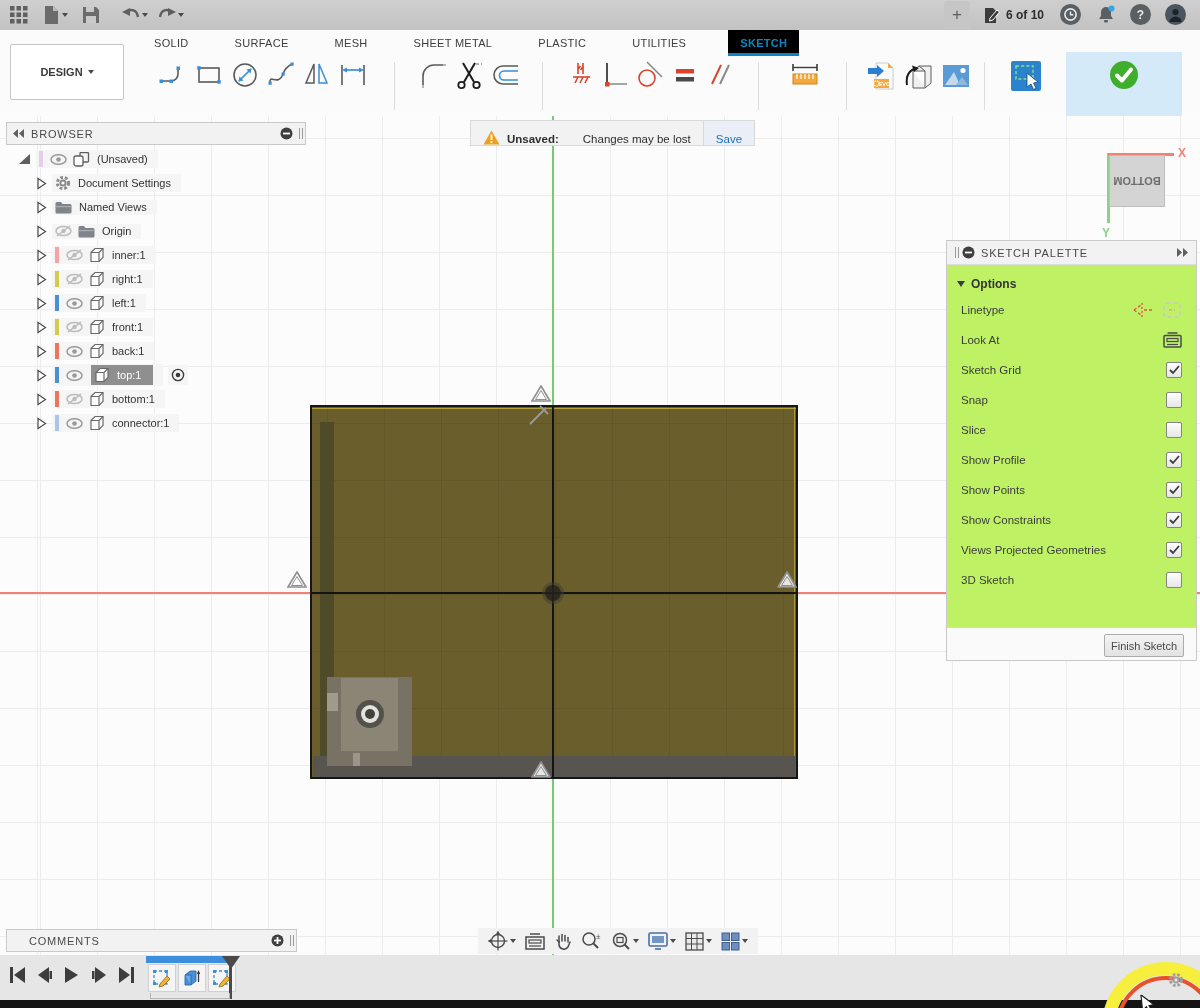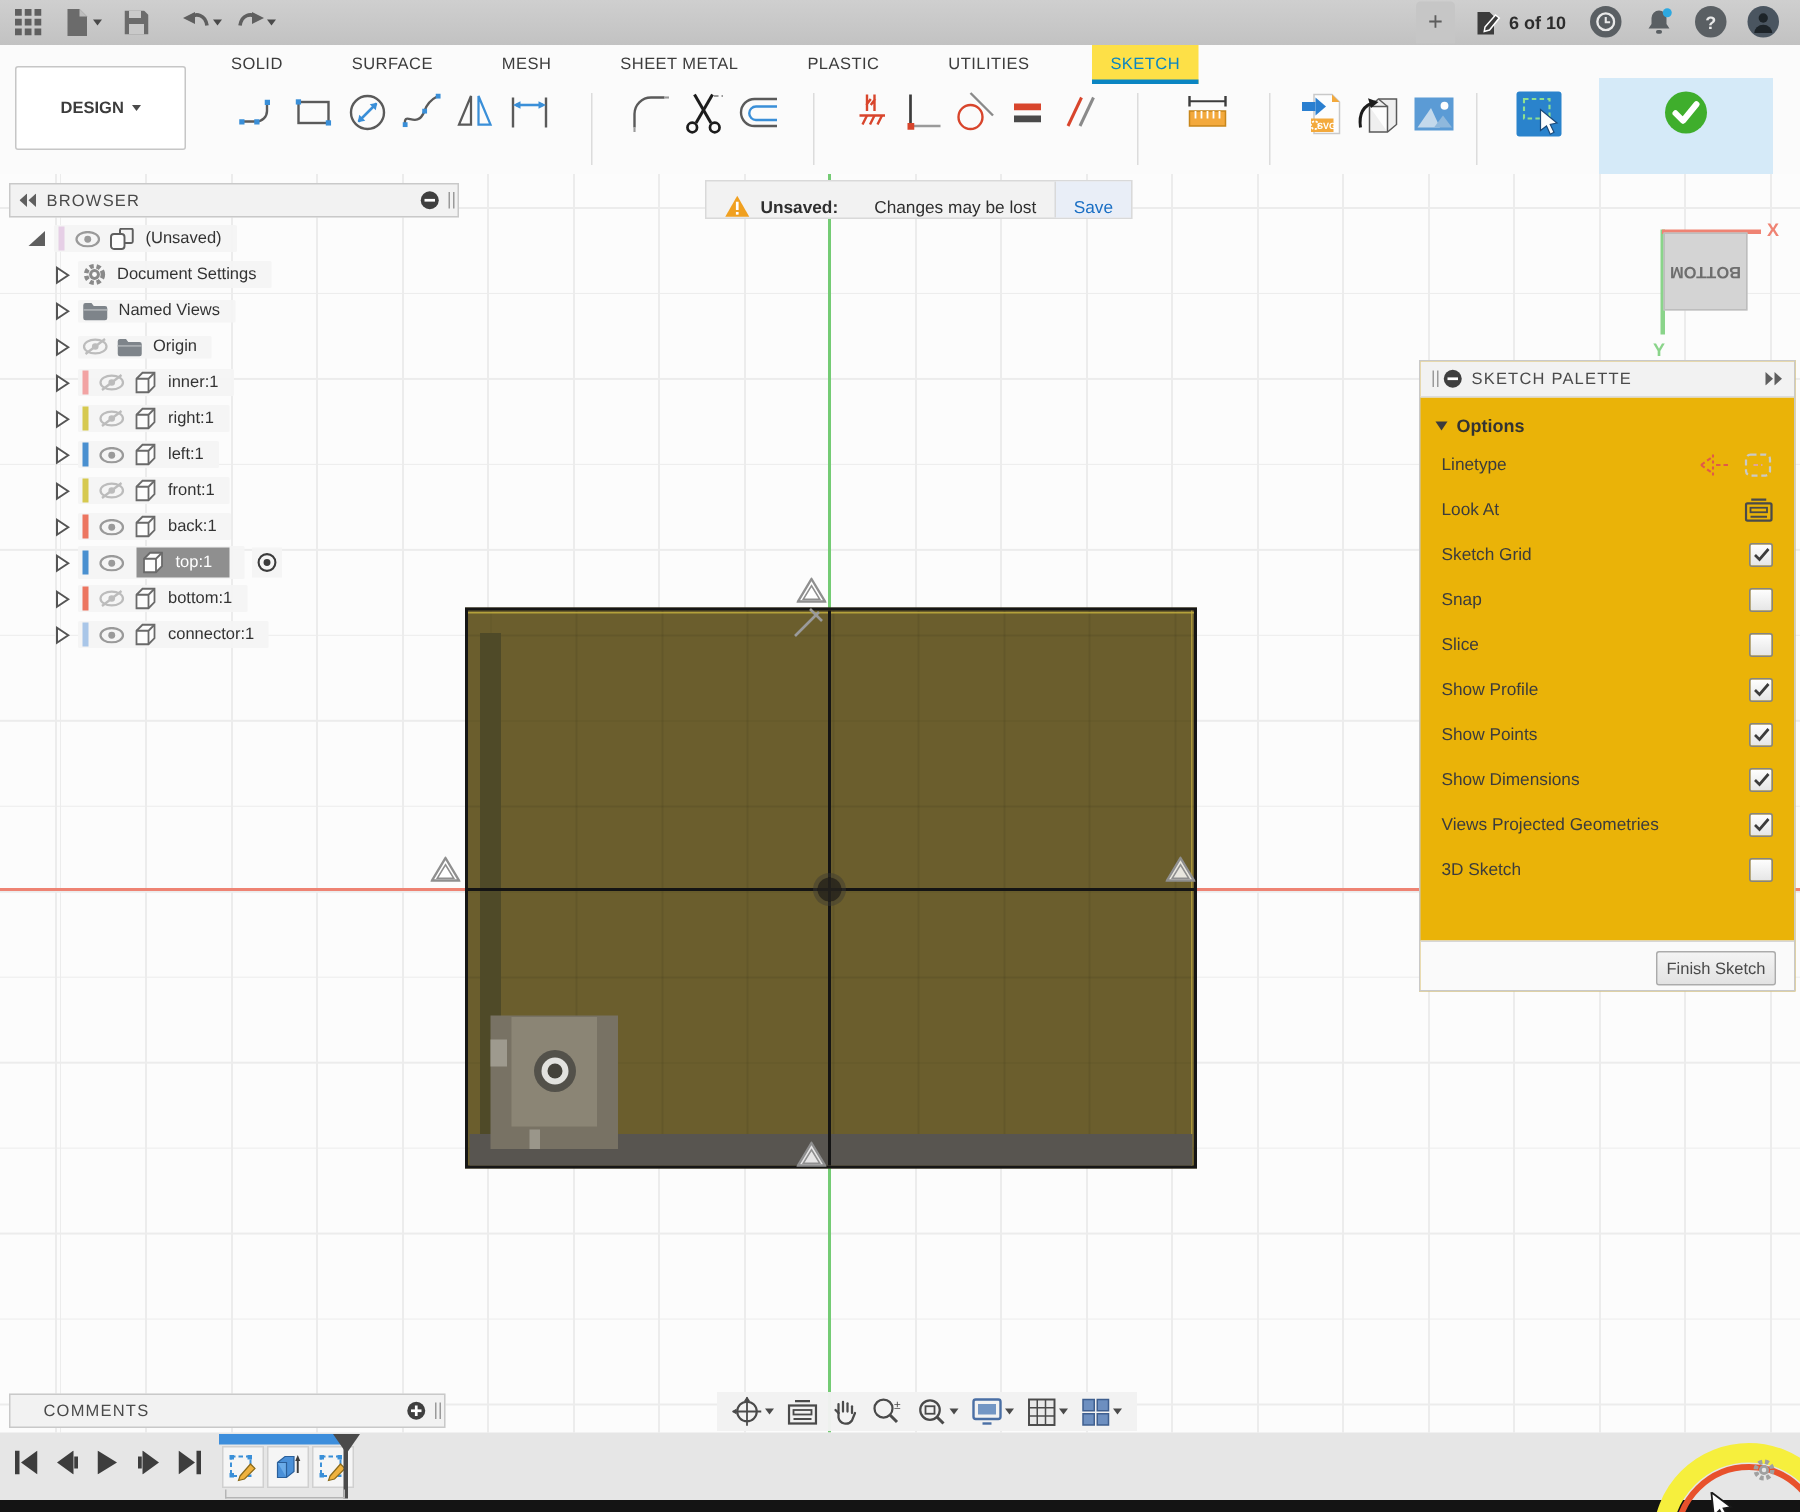--- a/index.html
+++ b/index.html
@@ -15,21 +15,21 @@
   #doc-title-wrap{position:absolute;left:0;top:0;width:100%;height:30px;display:flex;align-items:center;justify-content:center;gap:6px;color:#3a3a3a;font-size:12px;}
   #tab-close{position:absolute;right:8px;top:4px;width:20px;height:20px;display:flex;align-items:center;justify-content:center;font-size:15px;color:#666;cursor:pointer;}
   #new-tab{position:absolute;left:944px;top:1px;width:26px;height:28px;background:#c6c6c6;border-radius:3px 3px 0 0;display:flex;align-items:center;justify-content:center;font-size:17px;color:#5d5d5d;cursor:pointer;}
   #jobs{position:absolute;left:984px;top:0;height:30px;display:flex;align-items:center;gap:5px;font-size:12px;color:#2d2d2d;font-weight:bold;cursor:pointer;}
   .round-ic{position:absolute;top:4px;width:21px;height:21px;border-radius:50%;background:#5a5f63;display:flex;align-items:center;justify-content:center;color:#e9e9e9;font-weight:bold;font-size:12px;cursor:pointer;}
   
   #toolbar{left:0;top:30px;width:1200px;height:86px;background:#fbfbfb;border-bottom:1px solid #d2d2d2;}
   #design-btn{position:absolute;left:10px;top:14px;width:112px;height:54px;background:#fff;border:1px solid #c6c6c6;border-radius:2px;display:flex;align-items:center;justify-content:center;gap:5px;font-weight:bold;color:#3c3c3c;cursor:pointer;}
   #tabs{position:absolute;left:150px;top:0;height:26px;display:flex;gap:38px;}
   .rtab{height:26px;display:flex;align-items:center;padding:0 4px;color:#3c3c3c;letter-spacing:.3px;cursor:pointer;white-space:nowrap;}
-  .rtab.active{background:#fde047;color:#0a85c2;box-shadow:inset 0 -3px 0 #0a85c2;padding:0 12px;font-weight:normal;}
+  .rtab.active{background:#000000;color:#0a85c2;box-shadow:inset 0 -3px 0 #0a85c2;padding:0 12px;font-weight:bold;}
   .grp-label{position:absolute;top:65px;display:flex;align-items:center;justify-content:center;gap:4px;width:100%;color:#3c3c3c;cursor:pointer;}
   .dd{width:0;height:0;border-left:3.5px solid transparent;border-right:3.5px solid transparent;border-top:4px solid #4a4a4a;}
   .grp{position:absolute;top:26px;height:60px;}
   .grp .icons{position:absolute;top:4px;left:0;width:100%;display:flex;align-items:center;justify-content:center;gap:6px;}
   .ribbon-div{position:absolute;top:32px;width:1px;height:48px;background:#dcdcdc;}
   .ric{cursor:pointer;}
   #finish-grp{background:#d5eaf8;top:22px;height:64px;}
   #finish-grp .icons{top:6px;}
   #finish-grp .grp-label{top:69px;font-weight:bold;}
   
@@ -50,21 +50,21 @@
   #browser-hdr{left:6px;top:122px;width:298px;height:21px;z-index:5;}
   #browser-rows{left:0px;top:148px;width:320px;z-index:5;}
   .brow{height:22px;margin-bottom:2px;display:flex;align-items:center;}
   .rowbox{display:flex;align-items:center;background:rgba(244,244,244,.95);padding:1px 10px 1px 3px;border-radius:1px;gap:0;}
   .cbar{width:4px;height:16px;margin-right:7px;}
   .blabel{margin-left:7px;color:#333;}
   .selbox{display:flex;align-items:center;background:#8f8f8f;color:#fff;padding:2px 12px 2px 3px;margin-left:2px;}
   .selbox .blabel{color:#fff;}
   .radiobox{display:flex;align-items:center;background:rgba(244,244,244,.95);padding:3px;margin-left:5px;}
   
-  #palette{left:946px;top:240px;width:251px;height:421px;background:#eab308;border:1px solid #c9c9c9;box-sizing:border-box;z-index:5;}
+  #palette{left:946px;top:240px;width:251px;height:421px;background:#bef264;border:1px solid #c9c9c9;box-sizing:border-box;z-index:5;}
   #palette-hdr{height:23px;background:#f2f2f2;border-bottom:1px solid #dcdcdc;display:flex;align-items:center;gap:6px;padding:0 8px;color:#4a4a4a;letter-spacing:.8px;}
   #palette-opts{display:flex;align-items:center;gap:6px;margin:12px 0 4px 10px;font-weight:bold;font-size:12px;color:#333;}
   .prow{height:30px;display:flex;align-items:center;padding:0 14px;justify-content:space-between;color:#3c3c3c;font-size:11.5px;}
   .cb{width:14px;height:14px;border:1px solid #848484;border-radius:2px;background:linear-gradient(#fefefe,#e6e6e6);display:flex;align-items:center;justify-content:center;cursor:pointer;}
   #palette-footer{position:absolute;left:0;bottom:0;width:100%;height:32px;border-top:1px solid #d6d6d6;background:#fafafa;}
   #finish-sketch-btn{position:absolute;right:12px;top:6px;width:78px;height:21px;background:linear-gradient(#f4f4f4,#e2e2e2);border:1px solid #ababab;border-radius:2px;display:flex;align-items:center;justify-content:center;color:#4a4a4a;cursor:pointer;}
   
   #comments-hdr{left:6px;top:929px;width:289px;height:21px;z-index:5;}
   #navbar{left:478px;top:928px;height:26px;display:flex;align-items:center;gap:9px;background:rgba(242,242,242,.97);padding:0 10px;z-index:5;}
   .nav-ic{display:flex;align-items:center;gap:2px;cursor:pointer;}
@@ -775,21 +775,21 @@
         </div>
         <div class="prow">
           <span>Show Points</span>
           <span class="cb">
             <svg width="11" height="10" viewBox="0 0 11 10">
               <path d="M1,5 L4,8 L10,1" fill="none" stroke="#3c3c3c" stroke-width="1.8"></path>
             </svg>
           </span>
         </div>
         <div class="prow">
-          <span>Show Dimensions</span>
+          <span>Show Constraints</span>
           <span class="cb">
             <svg width="11" height="10" viewBox="0 0 11 10">
               <path d="M1,5 L4,8 L10,1" fill="none" stroke="#3c3c3c" stroke-width="1.8"></path>
             </svg>
           </span>
         </div>
         <div class="prow">
           <span>Views Projected Geometries</span>
           <span class="cb">
             <svg width="11" height="10" viewBox="0 0 11 10">

